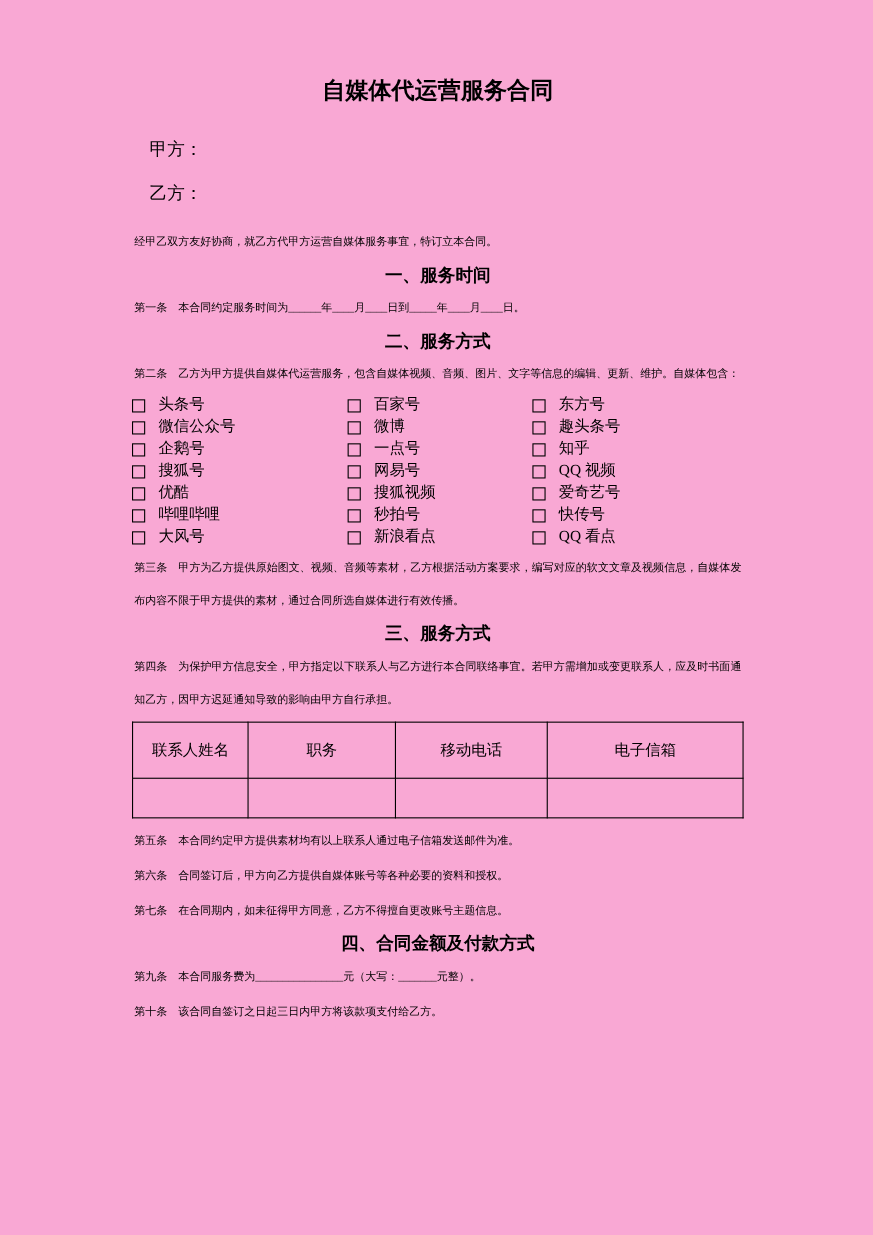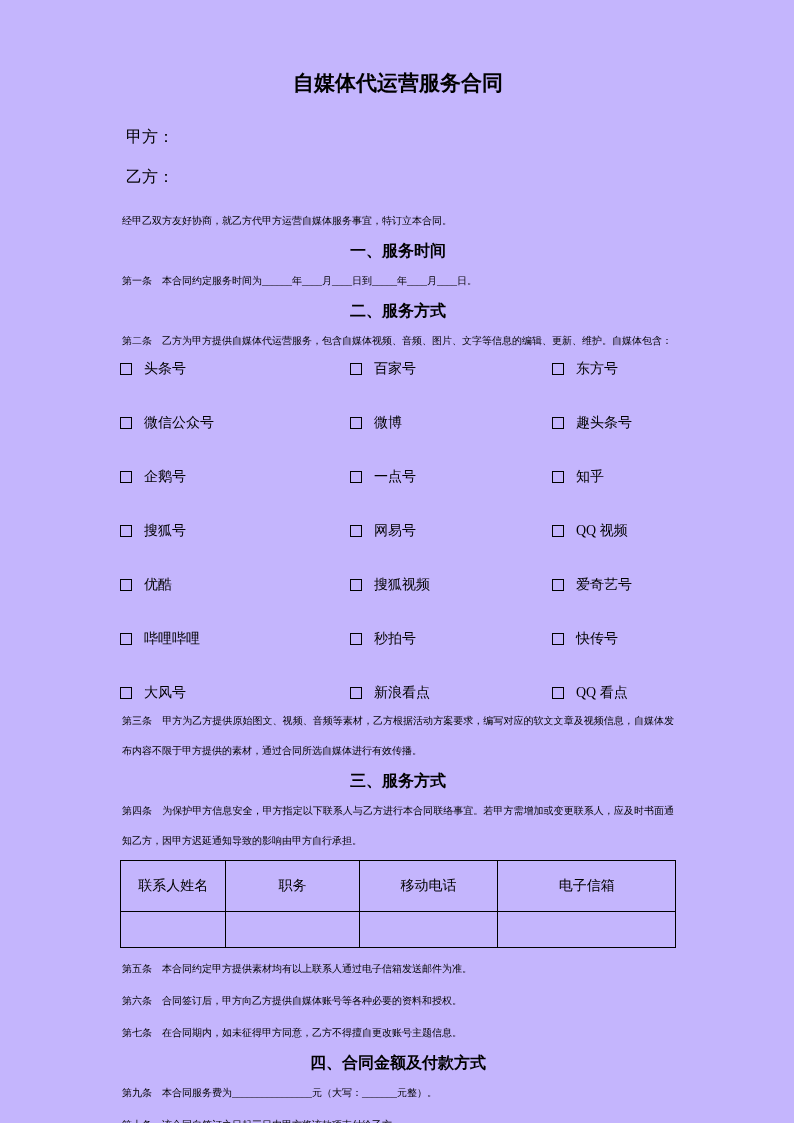--- a/index.html
+++ b/index.html
@@ -2,59 +2,58 @@
 <html><head>
 <meta charset="utf-8">
 <style>
   * { box-sizing: border-box; }
   html, body { margin: 0; padding: 0; background: #ffffff; }
   .page {
     position: relative;
     width: 794px;
     height: 1123px;
     margin: 0 auto;
-    background: #c4b5fd;
+    background: #f9a8d4;
     color: #000000;
     padding: 70px 118px 0 120px;
     font-family: "Liberation Serif", "DejaVu Serif", serif;
     overflow: hidden;
   }
   h1.doc-title {
     font-family: "Liberation Sans", "DejaVu Sans", sans-serif;
     font-size: 21px;
     font-weight: 700;
     line-height: 26px;
     text-align: center;
     margin: 0 0 30px 0;
   }
   p.party {
     font-size: 16px;
     line-height: 22px;
-    margin: 0 0 18px 6px;
+    margin: 0 0 18px 16px;
   }
   p.clause {
     font-size: 10px;
     line-height: 30px;
     margin: 2px;
     text-align: justify;
     font-family: Liberation Serif, serif;
   }
   h2.sec-heading {
     font-family: "Liberation Sans", "DejaVu Sans", sans-serif;
     font-size: 16px;
     font-weight: 700;
     line-height: 26px;
     margin: 2px 0;
     text-align: center;
   }
   .cb-grid {
     display: grid;
     grid-template-columns: 196px 168px 1fr;
     margin: 3px 0;
-    gap: 34px;
   }
   .cb-item {
     line-height: 20px;
     font-size: 14px;
     white-space: nowrap;
     display: flex;
     align-items: center;
   }
   .cb-icon {
     display: inline-block;

